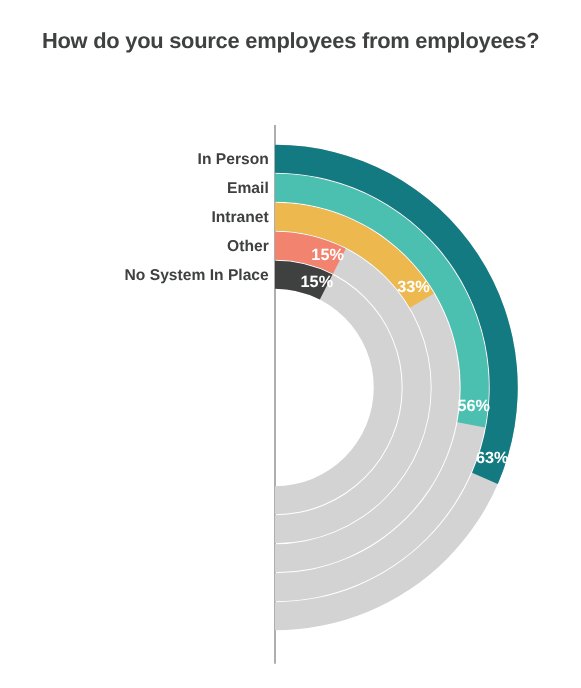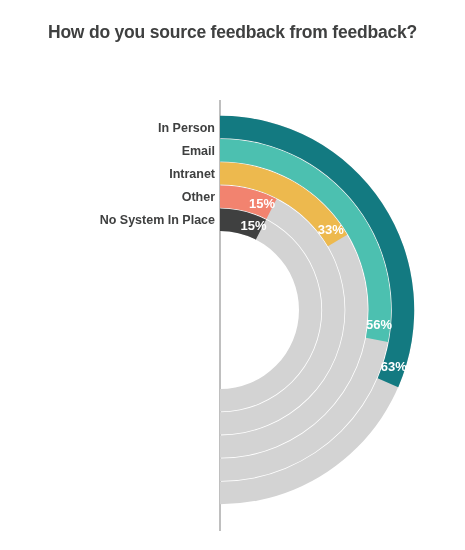--- a/index.html
+++ b/index.html
@@ -55,21 +55,21 @@
   .axis-line {
     stroke: #8a8a8a;
     stroke-width: 1.1;
   }
 </style>
 </head>
 <body>
 
 <div id="chart-root">
 
-  <div id="chart-title">How do you source feedback from feedback?</div>
+  <div id="chart-title">How do you source employees from employees?</div>
 
   <svg class="radial" width="465" height="550" viewBox="0 0 465 550">
 
     <line class="axis-line" id="axis-line" x1="220" x2="220" y1="100" y2="531"></line>
 
     <g id="tracks">
         <path d="M 220 115.80000000000001 A 194.2 194.2 0 0 1 220 504.2
             L 220 481.8 A 171.8 171.8 0 0 0 220 138.2 Z" fill="#d3d3d3"></path>
         <path d="M 220 139 A 171 171 0 0 1 220 481
             L 220 458.6 A 148.6 148.6 0 0 0 220 161.4 Z" fill="#d3d3d3"></path>

